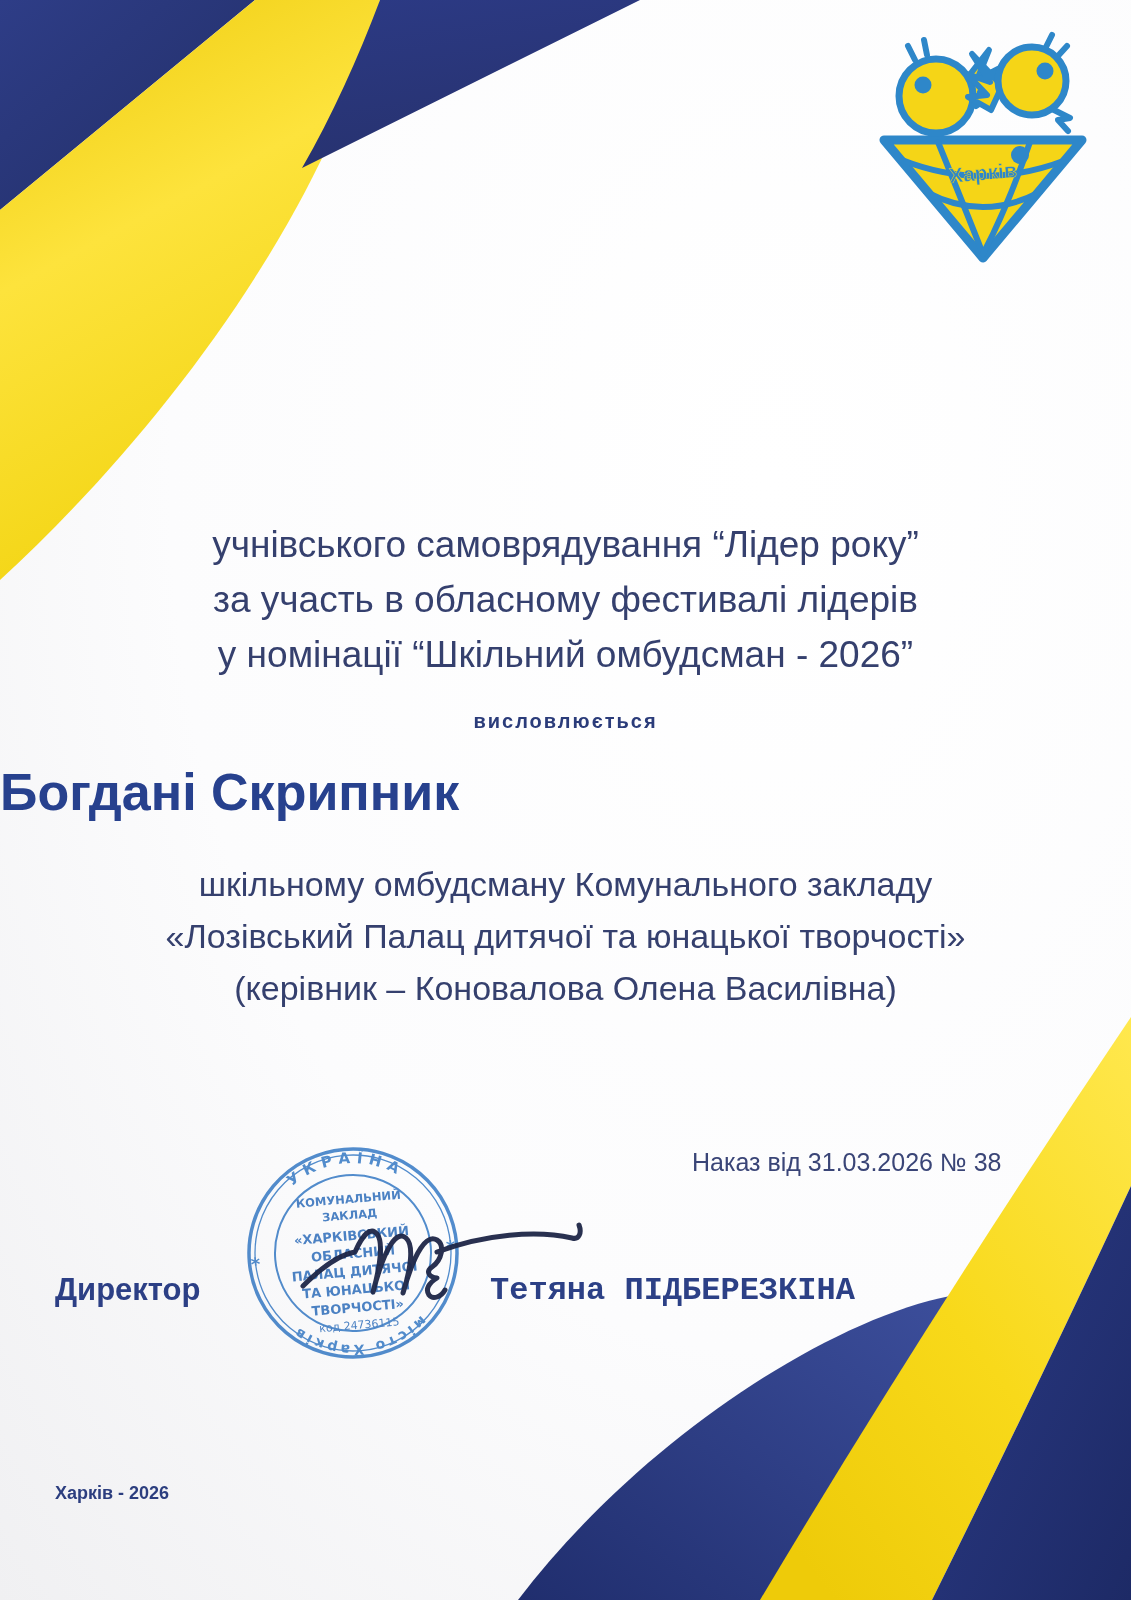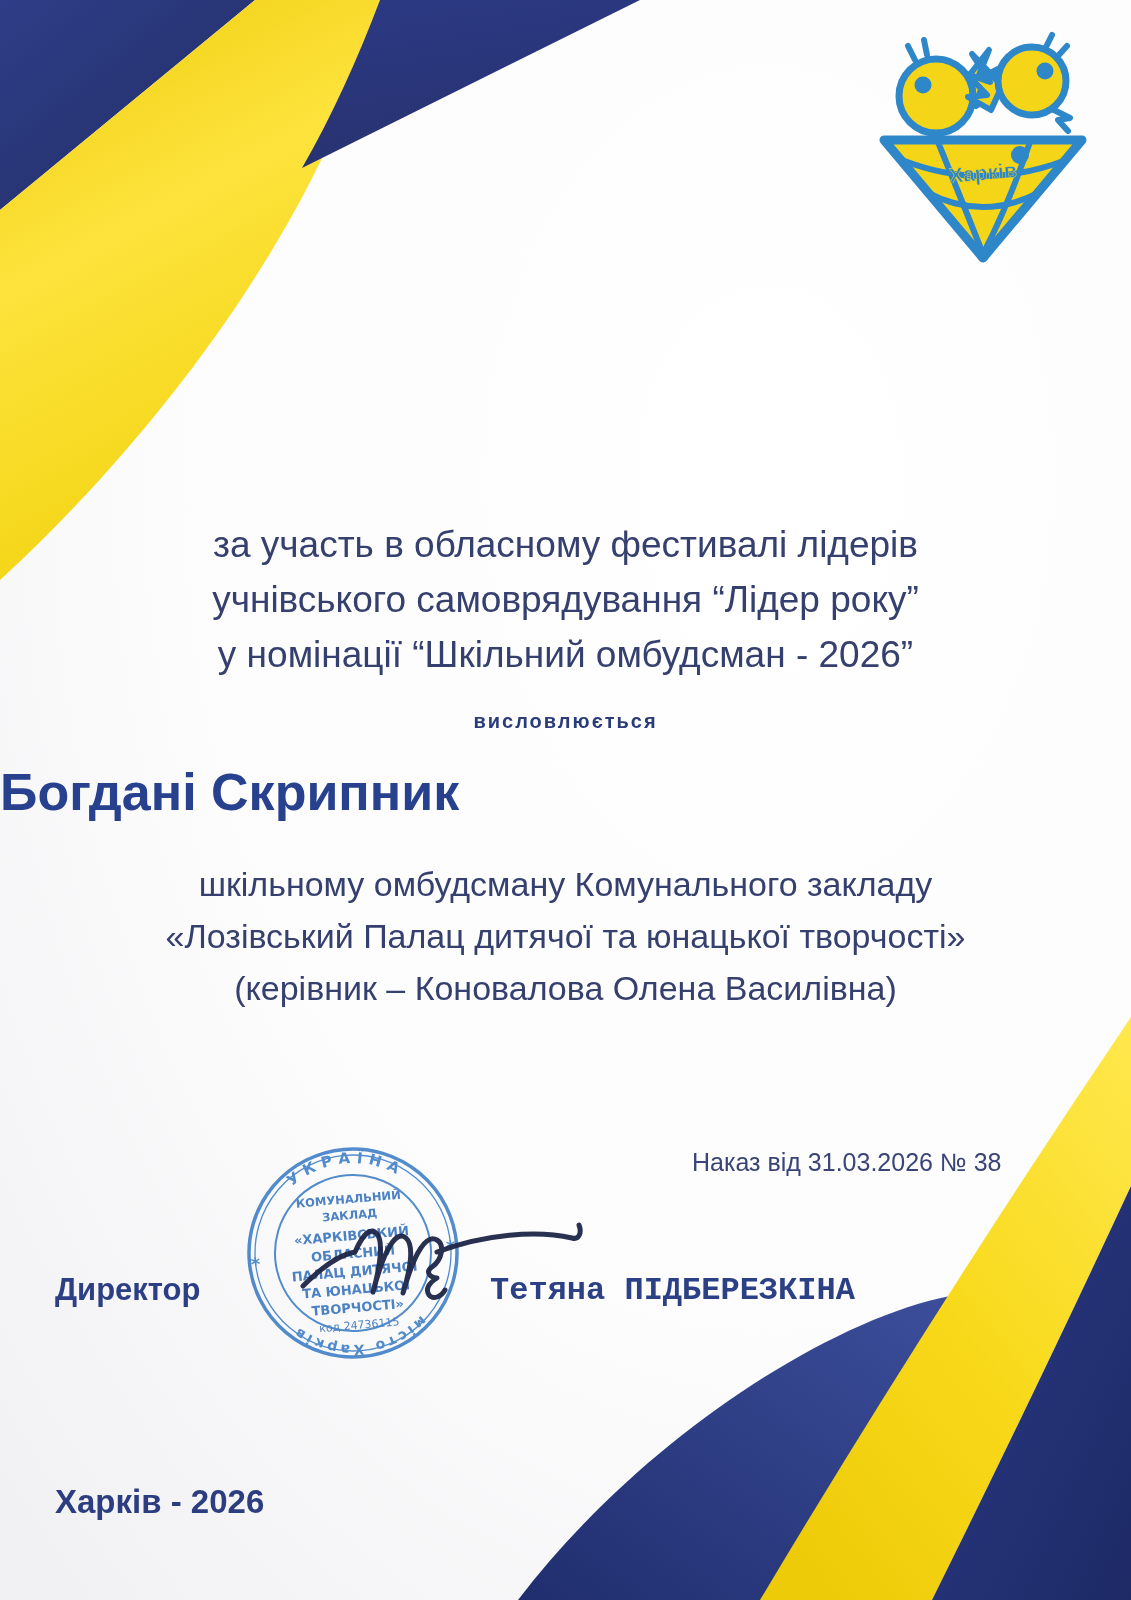--- a/index.html
+++ b/index.html
@@ -48,21 +48,21 @@
   .director{
     position:absolute;left:55px;top:1272px;
     font-size:31px;font-weight:bold;color:#2c3f85;z-index:4;
   }
   .director-name{
     position:absolute;left:490px;top:1272px;
     font-size:32px;font-weight:bold;color:#2c4086;z-index:4;font-family:Liberation Mono, monospace;
   }
   .footer{
     position:absolute;left:55px;top:1483px;
-    font-size:33px;font-weight:bold;color:#2c3e7f;z-index:4;
+    font-size:18px;font-weight:bold;color:#2c3e7f;z-index:4;
   }
   .stamp text{font-family:"DejaVu Sans","Liberation Sans",sans-serif;}
 </style>
 </head>
 <body>
 
 <div class="page">
 
   <svg class="decor" width="1131" height="1600" viewBox="0 0 1131 1600">
     <defs>
@@ -127,22 +127,22 @@
         <circle cx="177" cy="47" r="8.5" fill="#2e87c9" stroke="none"></circle>
         <path d="M186,86 L202,94 L190,96 L200,107" fill="none" stroke-width="6"></path>
       </g>
       <circle cx="152" cy="131" r="9" fill="#2e87c9" stroke="none"></circle>
     </g>
     <text x="115" y="156" text-anchor="middle" font-size="21" font-weight="bold" fill="#2e87c9" stroke="#f5d517" stroke-width="0.5" transform="rotate(-5 115 150)">Харків</text>
   </svg>
 
 
   <div class="intro">
+    <div>учнівського самоврядування “Лідер року”</div>
     <div>за участь в обласному фестивалі лідерів</div>
-    <div>учнівського самоврядування “Лідер року”</div>
     <div>у номінації “Шкільний омбудсман - 2026”</div>
   </div>
 
   <div class="expressed">висловлюється</div>
 
   <div class="name">Богдані Скрипник</div>
 
   <div class="inst">
     <div>шкільному омбудсману Комунального закладу</div>
     <div>«Лозівський Палац дитячої та юнацької творчості»</div>

